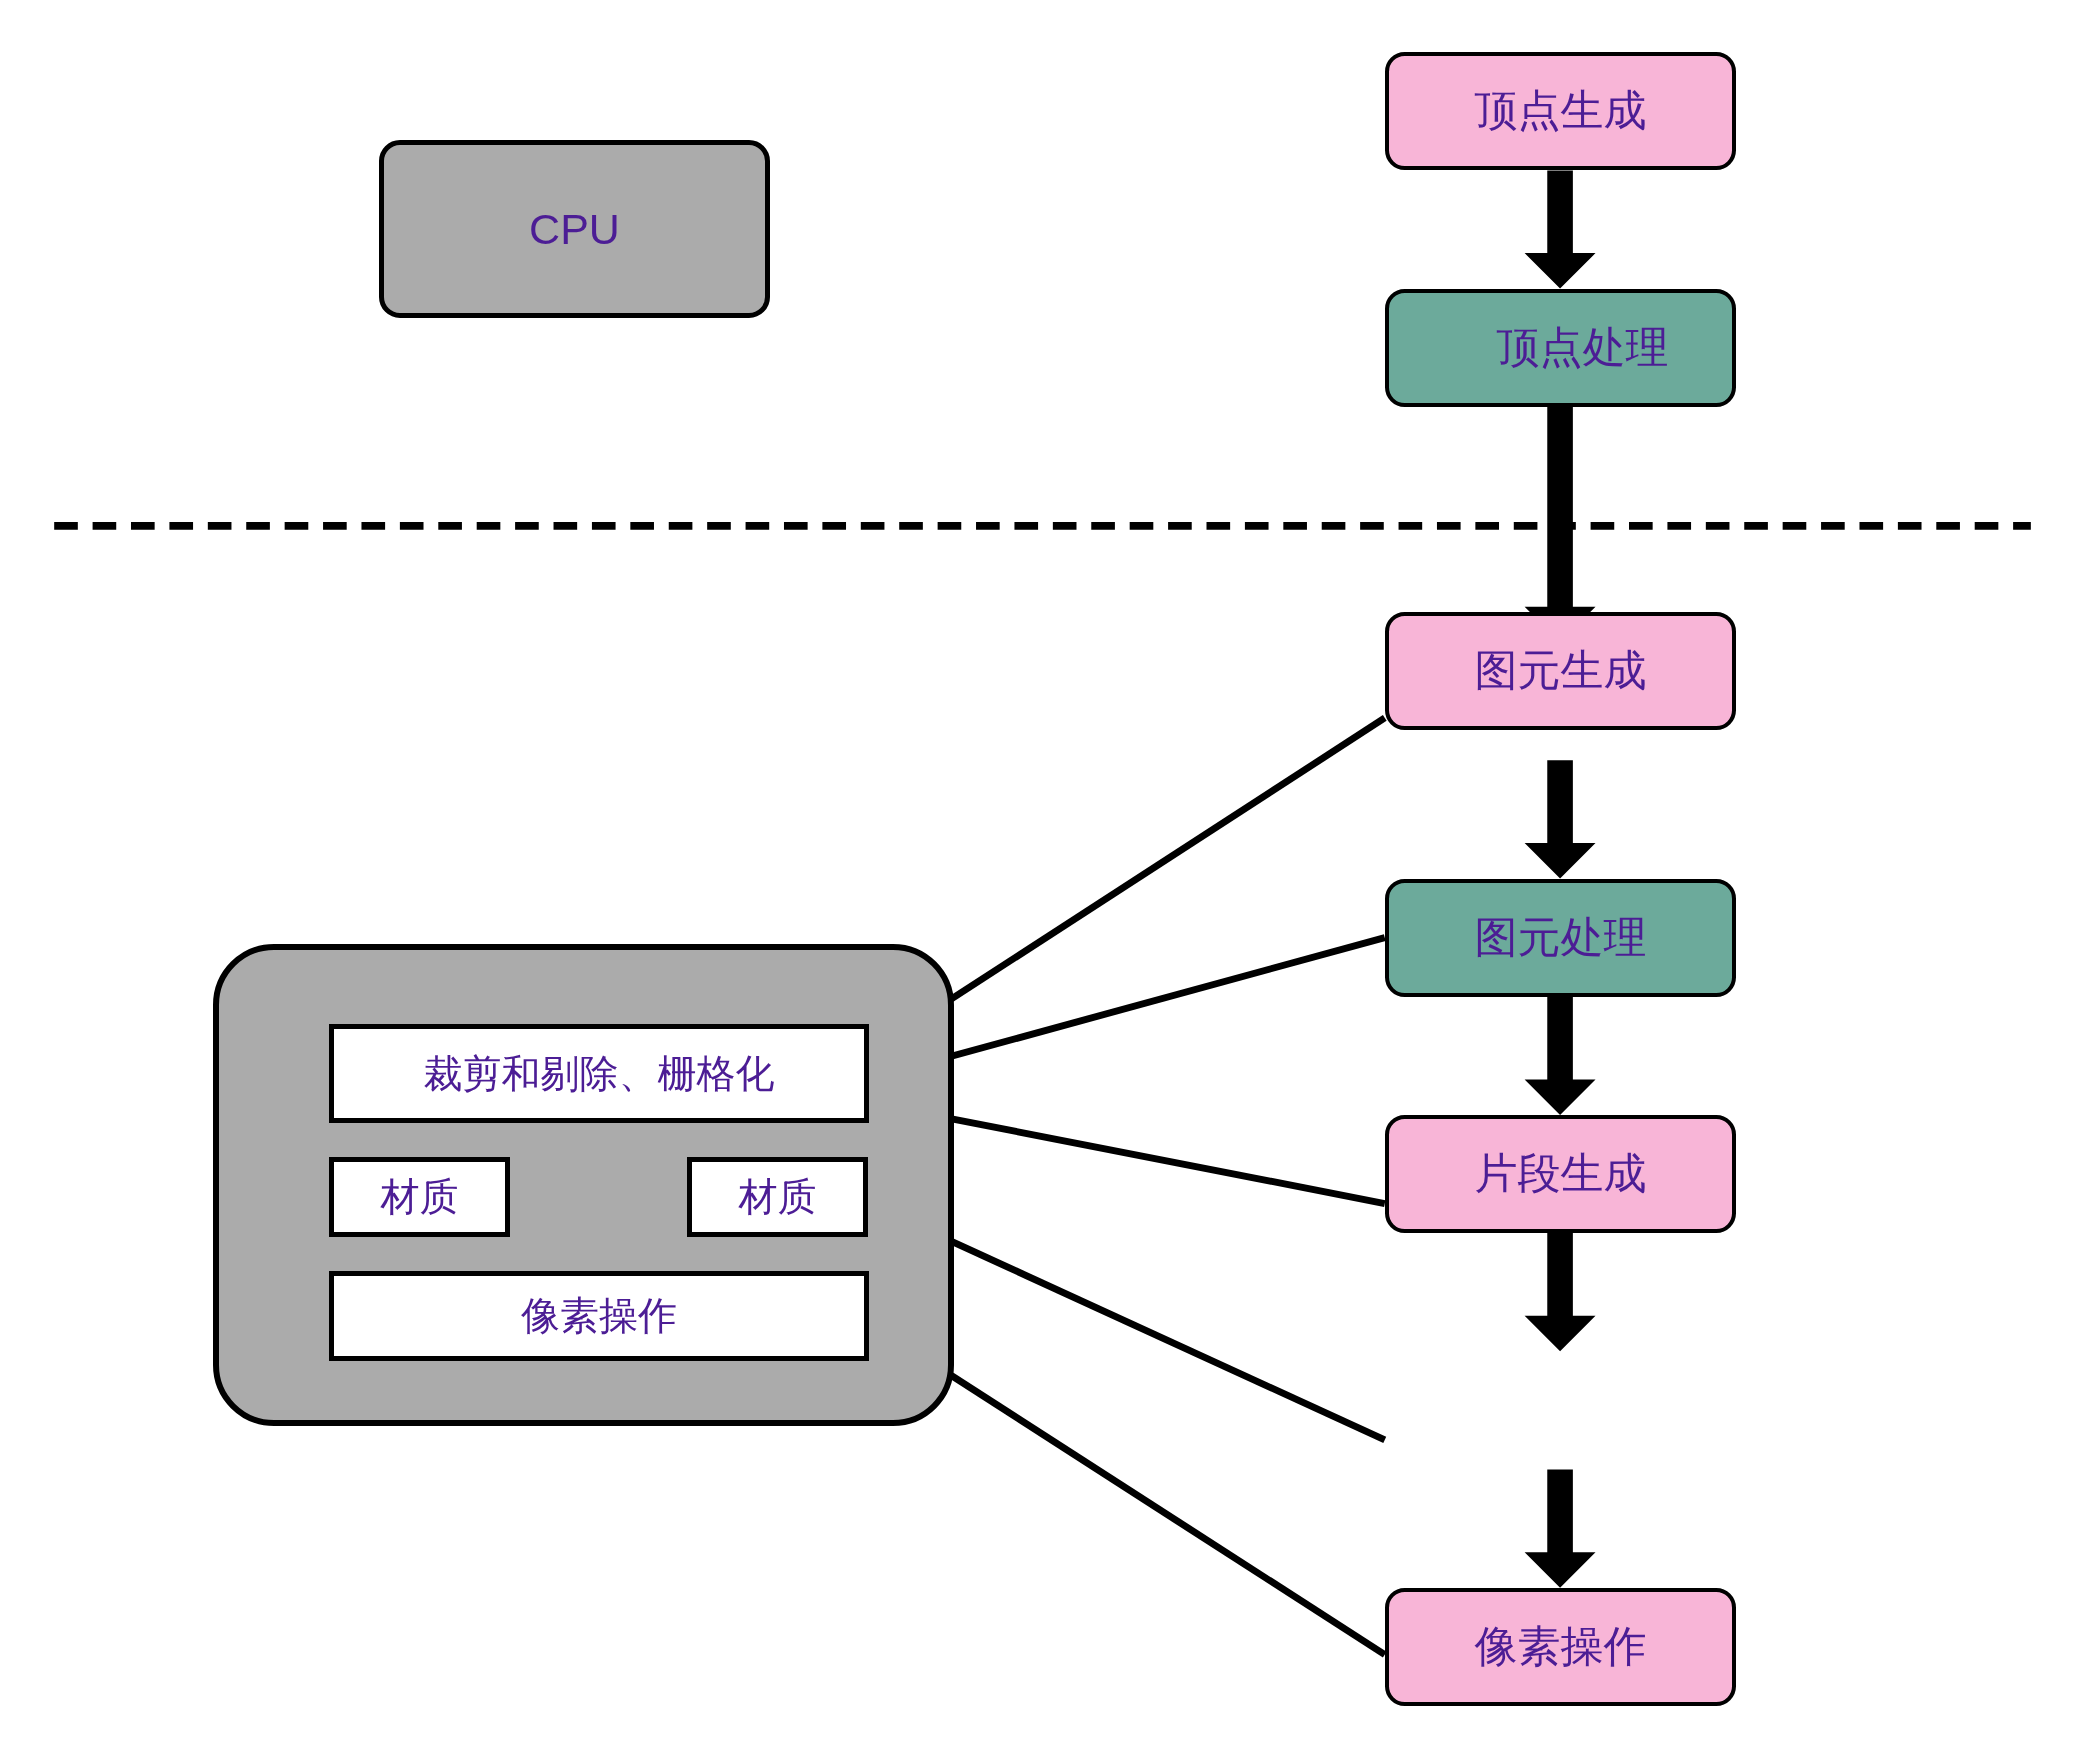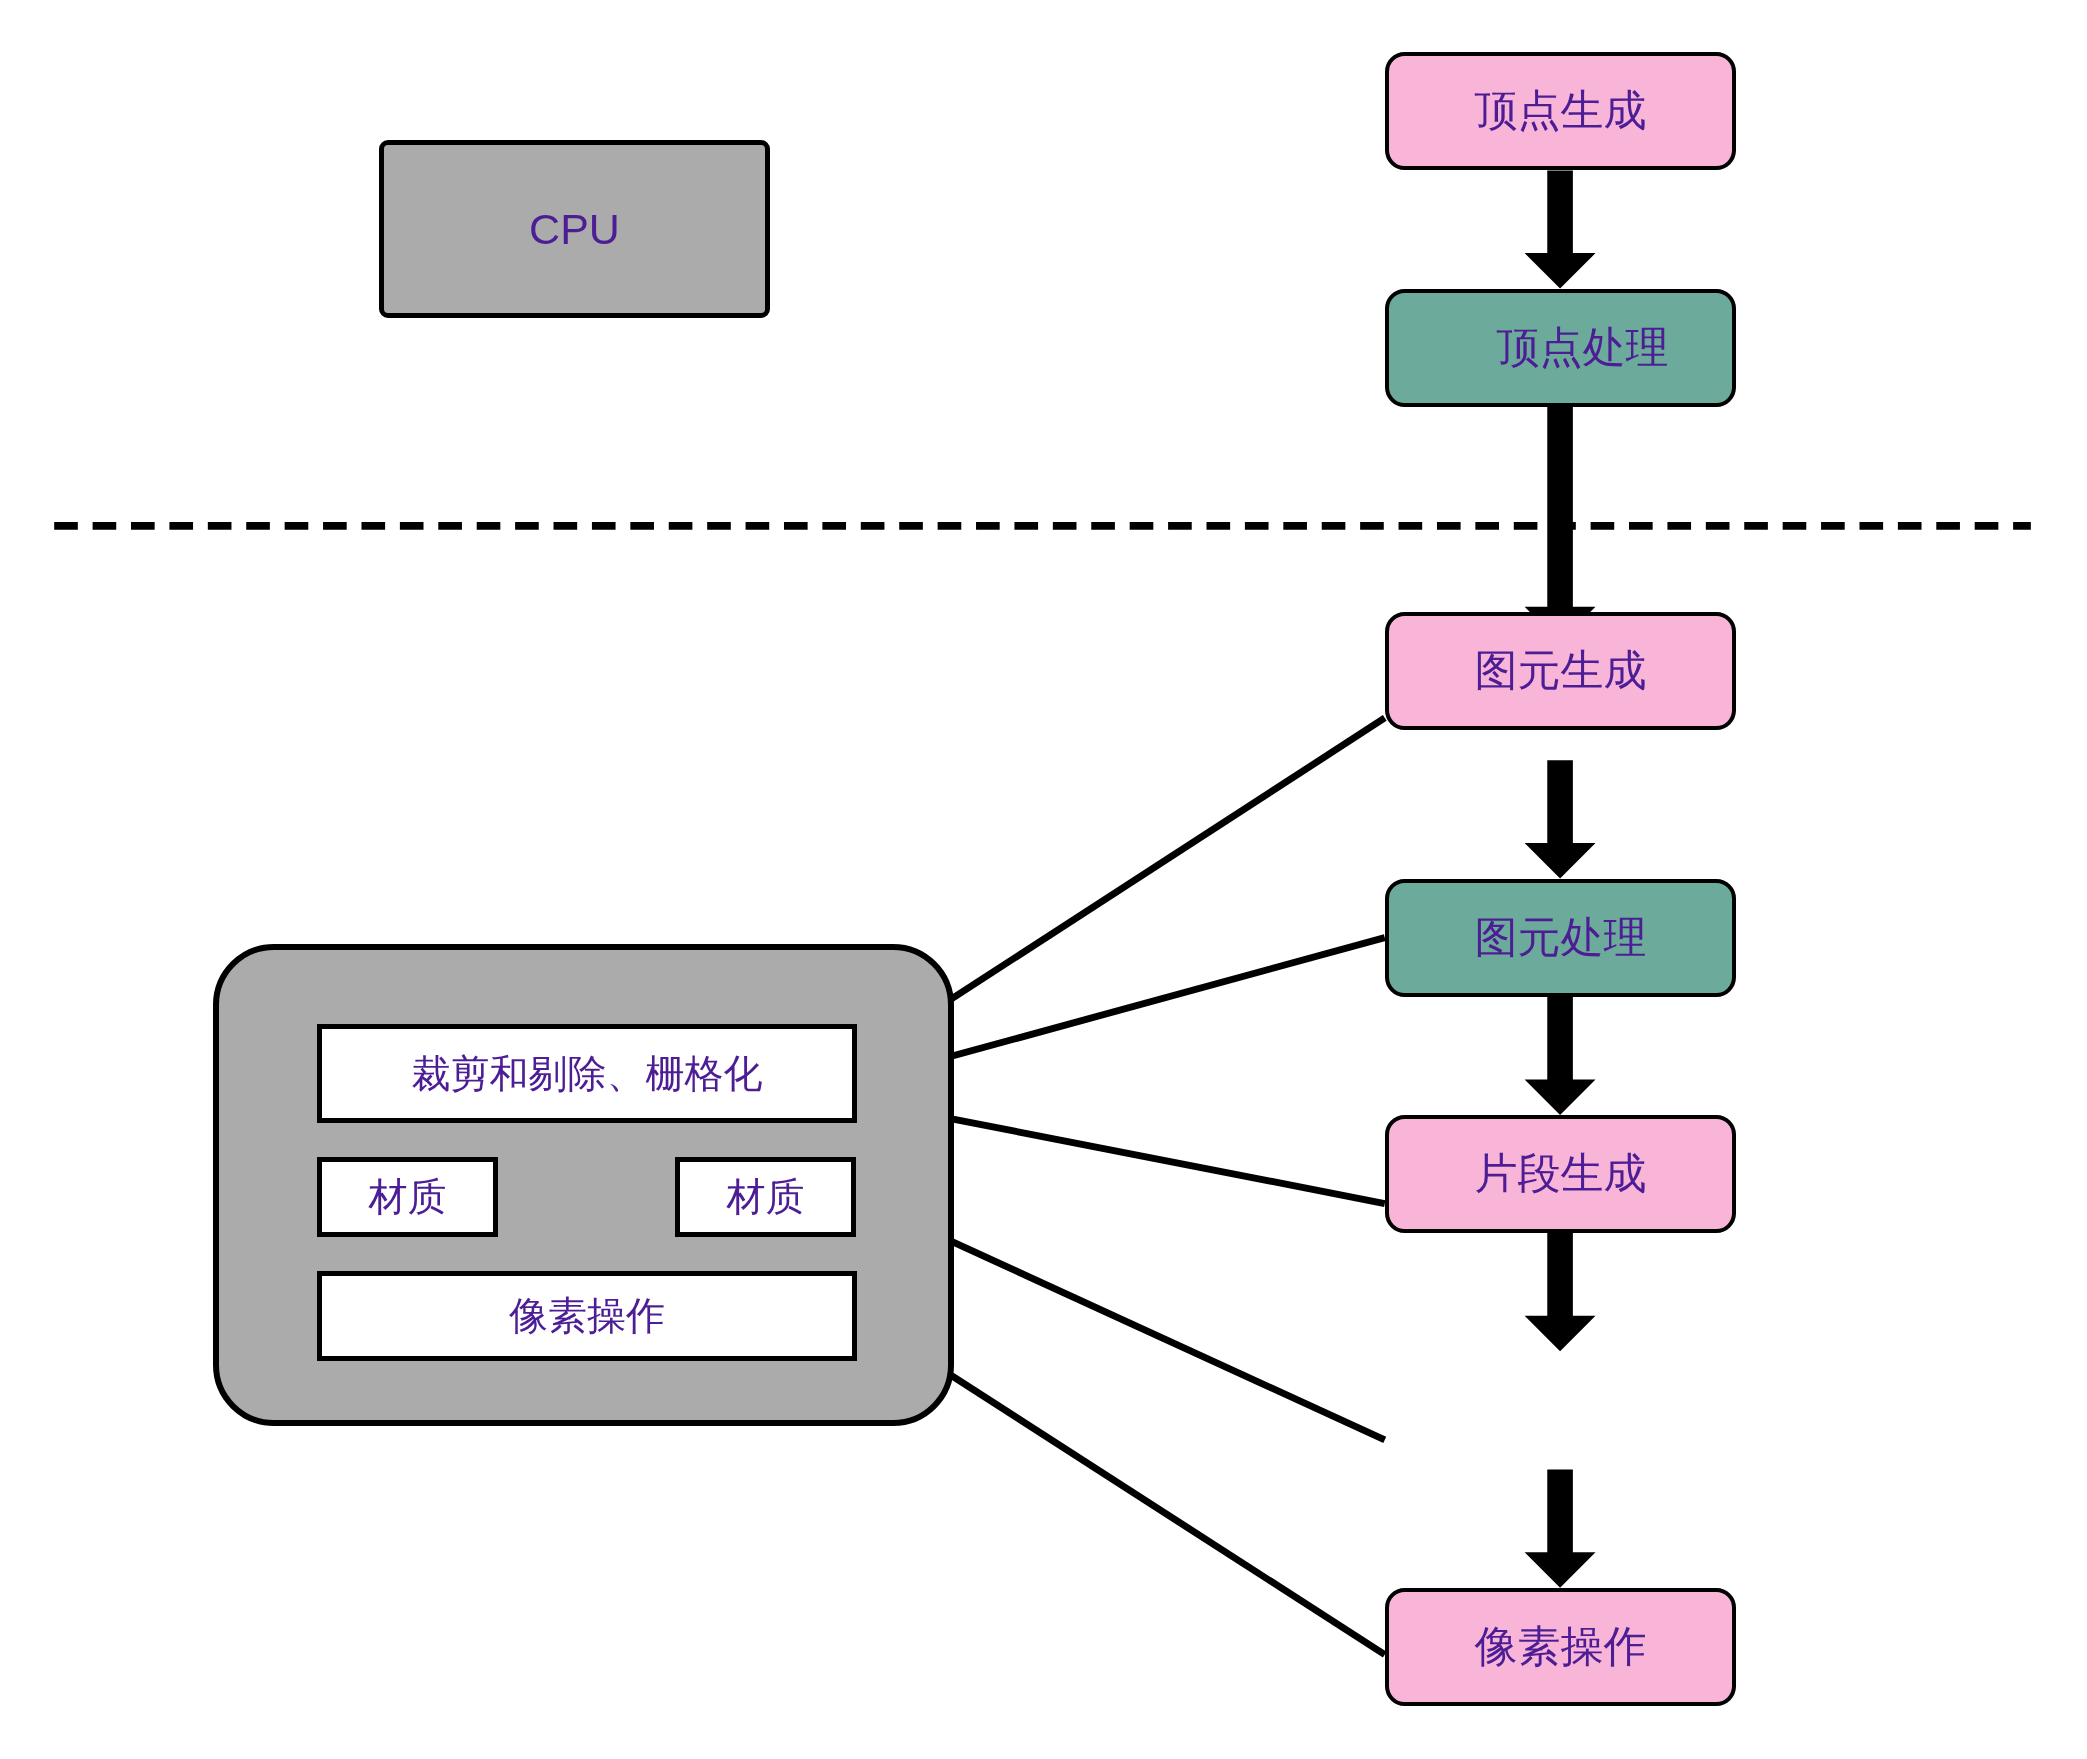--- a/index.html
+++ b/index.html
@@ -23,36 +23,37 @@
     align-items: center;
     justify-content: center;
     color: #4c1d95;
     text-align: center;
   }
   .cpu-box {
     left: 379px; top: 140px;
     width: 391px; height: 178px;
     background: #ababab;
     border: 5.9px solid #000000;
-    border-radius: 9px;
+    border-radius: 21px;
     font-size: 43px;
   }
   .gpu-container {
     position: absolute;
     left: 213px; top: 944px;
     width: 741px; height: 482px;
     box-sizing: border-box;
     background: #ababab;
     border: 6.9px solid #000000;
     border-radius: 61px;
   }
   .white-box {
     background: #ffffff;
     border: 5.9px solid #000000;
     font-size: 39px;
+    margin-left: 12px;
   }
   .wb-clip   { left: 317px; top: 1024px; width: 540px; height: 99px; }
   .wb-tex-l  { left: 317px; top: 1157px; width: 181px; height: 80px; }
   .wb-tex-r  { left: 675px; top: 1157px; width: 181px; height: 80px; }
   .wb-pixops { left: 317px; top: 1271px; width: 540px; height: 90px; }
   .pipe-box {
     left: 1385px;
     width: 351px; height: 118px;
     border: 4.9px solid #000000;
     border-radius: 19.7px;

